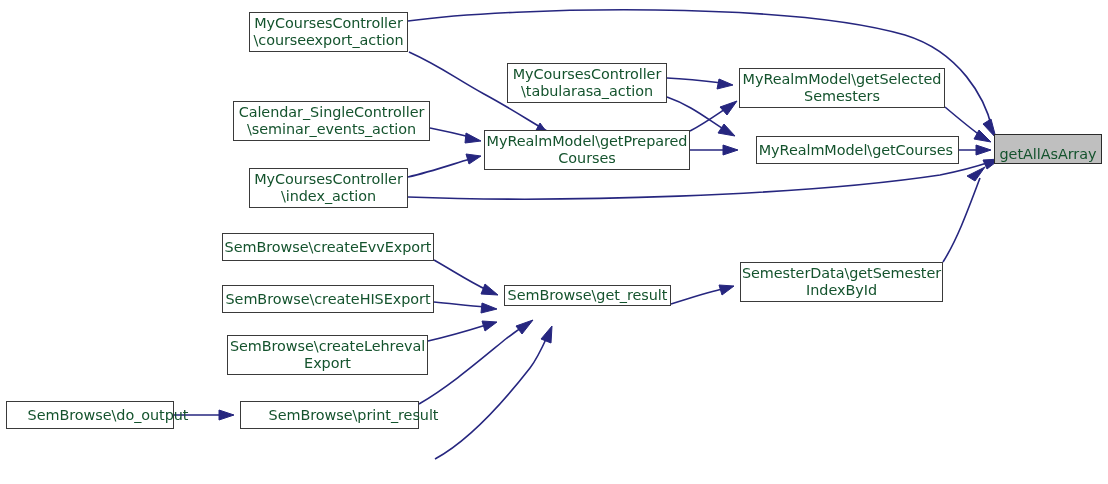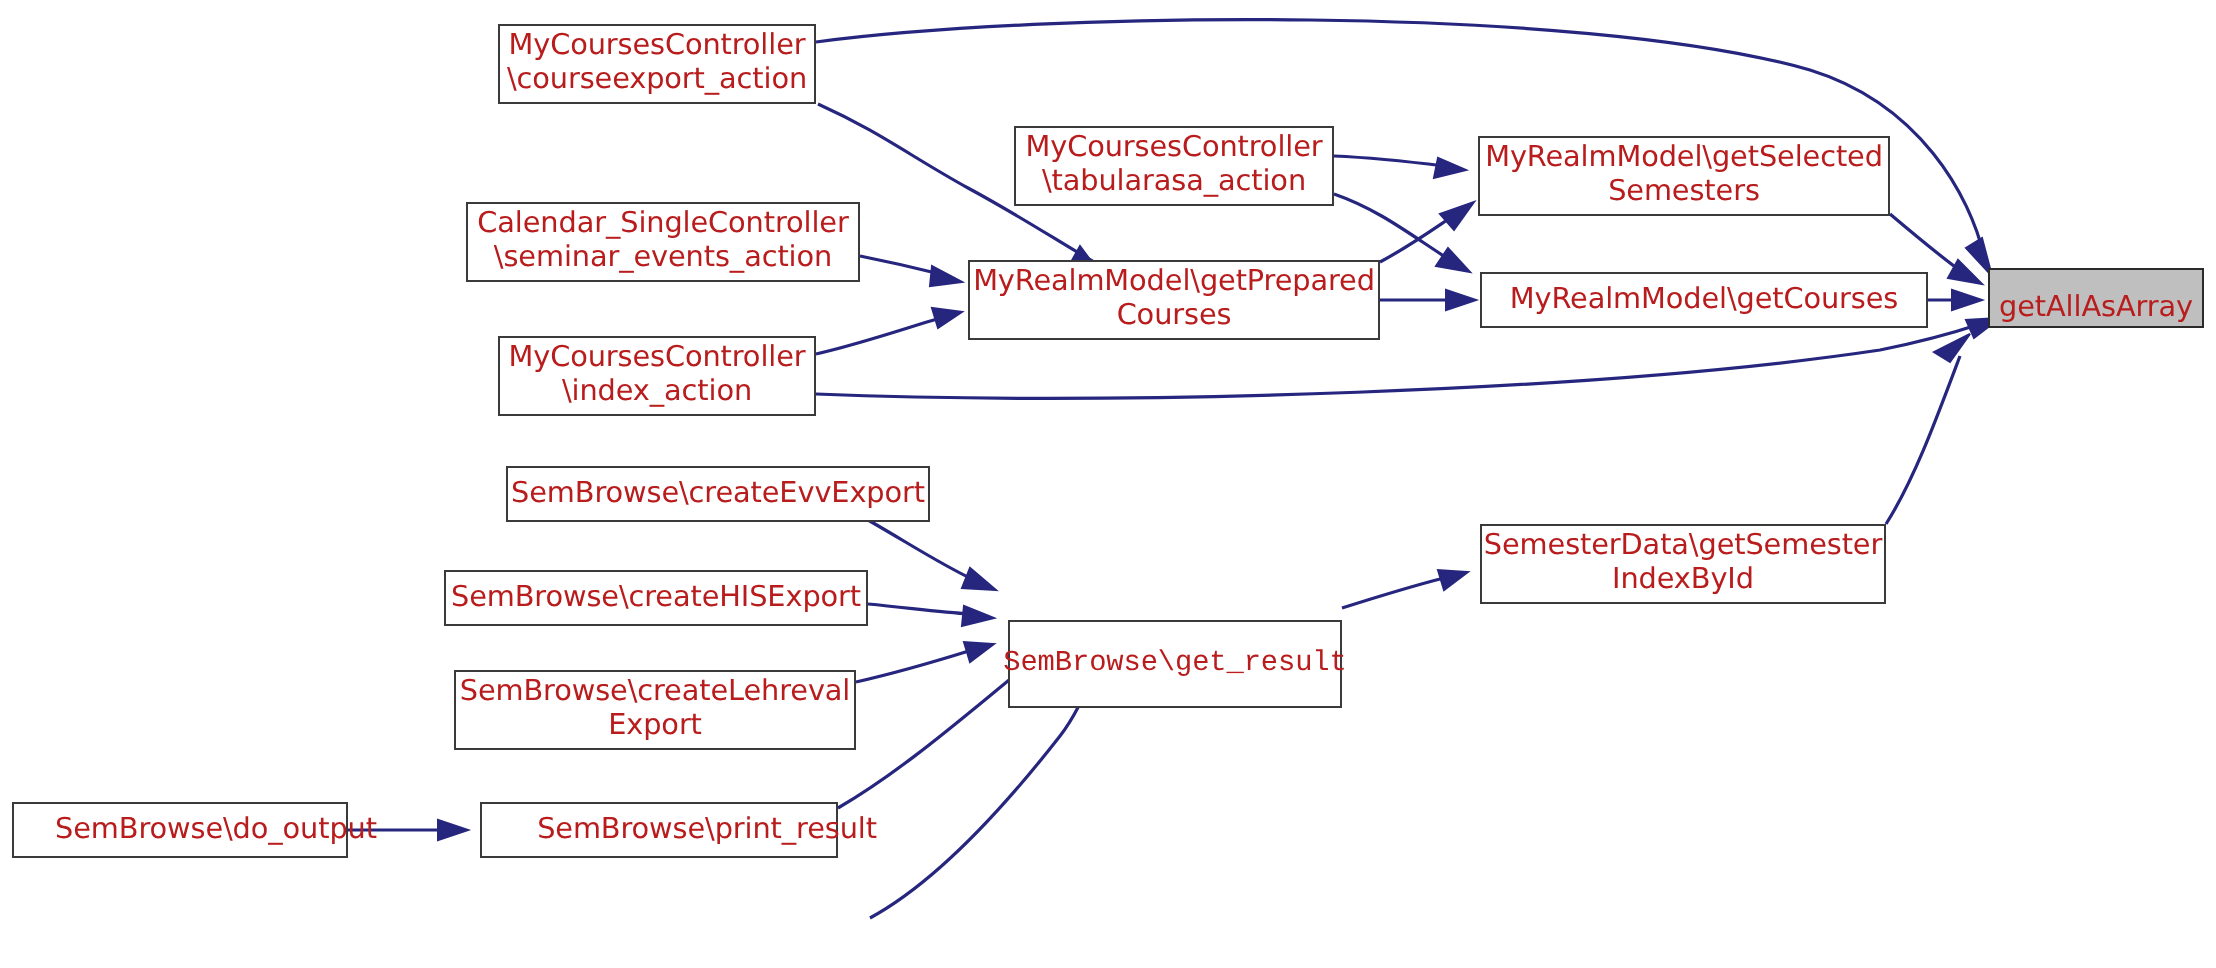--- a/index.html
+++ b/index.html
@@ -34,21 +34,21 @@
   }
   .node {
     position: absolute;
     box-sizing: border-box;
     border: 1.3px solid #3a3a3a;
     background: #ffffff;
     display: flex;
     align-items: center;
     justify-content: center;
     text-align: center;
-    color: #b91c1c;
+    color: #14532d;
     font-size: 14.4px;
     line-height: 17px;
     letter-spacing: -0.05px;
     white-space: pre-line;
     z-index: 2;
   }
   .node.highlight {
     background: #bfbfbf;
     border-color: #2b2b2b;
     align-items: flex-end;
@@ -144,26 +144,26 @@
 <div class="node" style="left: 249px; top: 12px; width: 159px; height: 40px;"><span class="node-label">MyCoursesController
 \courseexport_action</span></div>
     <div class="node" style="left: 507px; top: 63px; width: 160px; height: 40px;"><span class="node-label">MyCoursesController
 \tabularasa_action</span></div>
     <div class="node" style="left: 739px; top: 68px; width: 206px; height: 40px;"><span class="node-label">MyRealmModel\getSelected
 Semesters</span></div>
     <div class="node" style="left: 233px; top: 101px; width: 197px; height: 40px;"><span class="node-label">Calendar_SingleController
 \seminar_events_action</span></div>
     <div class="node" style="left: 484px; top: 130px; width: 206px; height: 40px;"><span class="node-label">MyRealmModel\getPrepared
 Courses</span></div>
-    <div class="node" style="left: 740px; top: 136px; width: 224px; height: 28px;"><span class="node-label">MyRealmModel\getCourses</span></div>
+    <div class="node" style="left: 756px; top: 136px; width: 203px; height: 28px; justify-content: flex-end;"><span class="node-label">MyRealmModel\getCourses</span></div>
     <div class="node highlight" style="left: 994px; top: 134px; width: 108px; height: 30px;"><span class="node-label">getAllAsArray</span></div>
     <div class="node" style="left: 249px; top: 168px; width: 159px; height: 40px;"><span class="node-label">MyCoursesController
 \index_action</span></div>
-    <div class="node" style="left: 222px; top: 233px; width: 212px; height: 28px; margin-left: 31px;"><span class="node-label">SemBrowse\createEvvExport</span></div>
+    <div class="node" style="left: 222px; top: 233px; width: 212px; height: 28px;"><span class="node-label">SemBrowse\createEvvExport</span></div>
     <div class="node" style="left: 740px; top: 262px; width: 203px; height: 40px;"><span class="node-label">SemesterData\getSemester
 IndexById</span></div>
     <div class="node" style="left: 222px; top: 285px; width: 212px; height: 28px;"><span class="node-label">SemBrowse\createHISExport</span></div>
-    <div class="node" style="left: 504px; top: 310px; width: 167px; height: 44px; font-family: Liberation Mono, monospace;"><span class="node-label">SemBrowse\get_result</span></div>
+    <div class="node" style="left: 504px; top: 285px; width: 167px; height: 21px;"><span class="node-label">SemBrowse\get_result</span></div>
     <div class="node" style="left: 227px; top: 335px; width: 201px; height: 40px;"><span class="node-label">SemBrowse\createLehreval
 Export</span></div>
     <div class="node" style="left: 6px; top: 401px; width: 168px; height: 28px; padding-left: 36px;"><span class="node-label">SemBrowse\do_output</span></div>
     <div class="node" style="left: 240px; top: 401px; width: 179px; height: 28px; padding-left: 48px;"><span class="node-label">SemBrowse\print_result</span></div>
   </div>
 
 </body></html>

